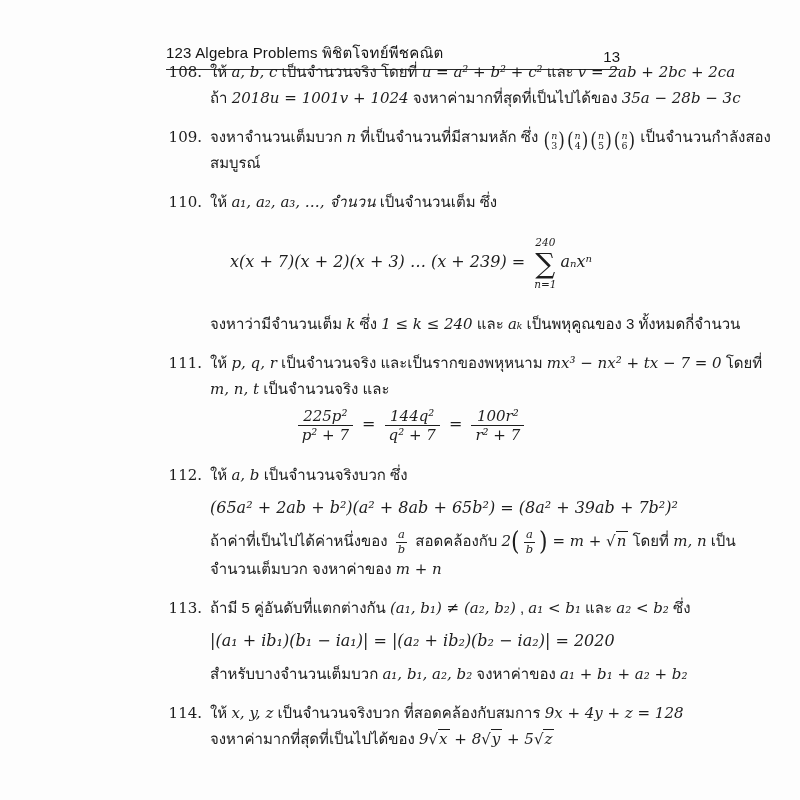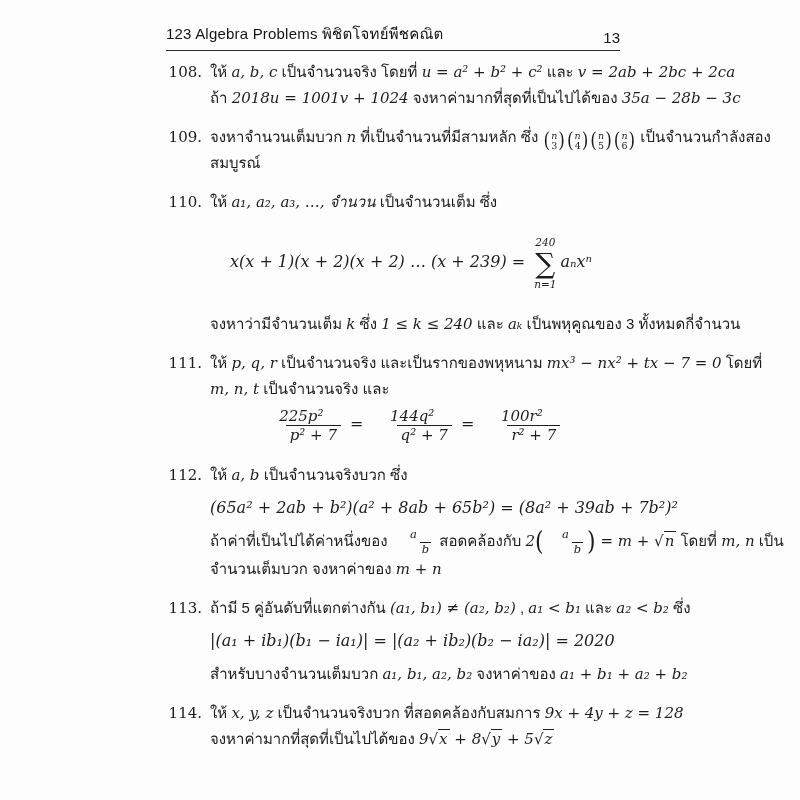--- a/index.html
+++ b/index.html
@@ -7,21 +7,21 @@
     width:800px;height:800px;
     background:#fdfdfd;
     color:#1d1d1d;
     font-family:"Liberation Sans",sans-serif;
     overflow:hidden;
   }
   .page{position:relative;width:800px;height:800px;background:#fdfdfd;}
 
   
   .header{
-    position:absolute;left:166px;top:22px;width:454px;
+    position:absolute;left:166px;top:41px;width:454px;
     display:flex;justify-content:space-between;align-items:flex-end;
     padding-bottom:4px;
     border-bottom:1.5px solid #2a2a2a;
     font-size:15px;color:#141414;
   }
   .header .title{letter-spacing:.2px;}
   .header .pageno{font-size:15px;}
 
   
   .content{position:absolute;left:166px;top:59px;width:482px;}
@@ -44,21 +44,21 @@
     font-style:italic;font-size:15px;
   }
 
   
   .frac{
     display:inline-flex;flex-direction:column;align-items:center;
     vertical-align:middle;margin:0 4px;line-height:1.2;
     font-family:"DejaVu Serif","DejaVu Sans",serif;font-style:italic;
   }
   .frac .fn,.frac .fd{font-size:15px;padding:0 4px;}
-  .frac .fd{border-top:1.2px solid #1d1d1d;margin-left:24px;}
+  .frac .fd{border-top:1.2px solid #1d1d1d;}
   .frac.small .fn,.frac.small .fd{font-size:11.5px;padding:0 2px;line-height:1.15;}
 
   
   .sum{
     display:inline-flex;flex-direction:column;align-items:center;
     vertical-align:middle;margin:16px 4px;line-height:1;
     font-family:"DejaVu Serif","DejaVu Sans",serif;
   }
   .sum .stop,.sum .sbot{font-size:10.5px;font-style:italic;line-height:1.15;}
   .sum .ssym{font-size:28px;line-height:1.05;font-style:normal;}
@@ -114,21 +114,21 @@
         <div class="pnum">109.</div>
         <div class="pbody">
           <div class="pline"><span class="seg-th">จงหาจำนวนเต็มบวก </span><span class="seg-m">n</span><span class="seg-th"> ที่เป็นจำนวนที่มีสามหลัก ซึ่ง </span><span class="binom"><span class="bp">(</span><span class="bstack"><span class="btop">n</span><span class="bbot">3</span></span><span class="bp">)</span></span><span class="binom"><span class="bp">(</span><span class="bstack"><span class="btop">n</span><span class="bbot">4</span></span><span class="bp">)</span></span><span class="binom"><span class="bp">(</span><span class="bstack"><span class="btop">n</span><span class="bbot">5</span></span><span class="bp">)</span></span><span class="binom"><span class="bp">(</span><span class="bstack"><span class="btop">n</span><span class="bbot">6</span></span><span class="bp">)</span></span><span class="seg-th"> เป็นจำนวนกำลังสอง</span></div>
           <div class="pline"><span class="seg-th">สมบูรณ์</span></div>
         </div>
       </div>
       <div class="problem">
         <div class="pnum">110.</div>
         <div class="pbody">
           <div class="pline"><span class="seg-th">ให้ </span><span class="seg-m">a₁, a₂, a₃, …, จำนวน</span><span class="seg-th"> เป็นจำนวนเต็ม ซึ่ง</span></div>
-          <div class="pline display"><span class="seg-m">x(x + 1)(x + 2)(x + 2) … (x + 239) = </span><span class="sum"><span class="stop">240</span><span class="ssym">∑</span><span class="sbot">n=1</span></span><span class="seg-m">aₙxⁿ</span></div>
+          <div class="pline display"><span class="seg-m">x(x + 7)(x + 2)(x + 3) … (x + 239) = </span><span class="sum"><span class="stop">240</span><span class="ssym">∑</span><span class="sbot">n=1</span></span><span class="seg-m">aₙxⁿ</span></div>
           <div class="pline"><span class="seg-th">จงหาว่ามีจำนวนเต็ม </span><span class="seg-m">k</span><span class="seg-th"> ซึ่ง </span><span class="seg-m">1 ≤ k ≤ 240</span><span class="seg-th"> และ </span><span class="seg-m">aₖ</span><span class="seg-th"> เป็นพหุคูณของ 3 ทั้งหมดกี่จำนวน</span></div>
         </div>
       </div>
       <div class="problem">
         <div class="pnum">111.</div>
         <div class="pbody">
           <div class="pline"><span class="seg-th">ให้ </span><span class="seg-m">p, q, r</span><span class="seg-th"> เป็นจำนวนจริง และเป็นรากของพหุหนาม </span><span class="seg-m">mx³ − nx² + tx − 7 = 0</span><span class="seg-th"> โดยที่</span></div>
           <div class="pline"><span class="seg-m">m, n, t</span><span class="seg-th"> เป็นจำนวนจริง และ</span></div>
           <div class="pline display"><span class="frac"><span class="fn">225p²</span><span class="fd">p² + 7</span></span><span class="seg-m"> = </span><span class="frac"><span class="fn">144q²</span><span class="fd">q² + 7</span></span><span class="seg-m"> = </span><span class="frac"><span class="fn">100r²</span><span class="fd">r² + 7</span></span></div>
         </div>

